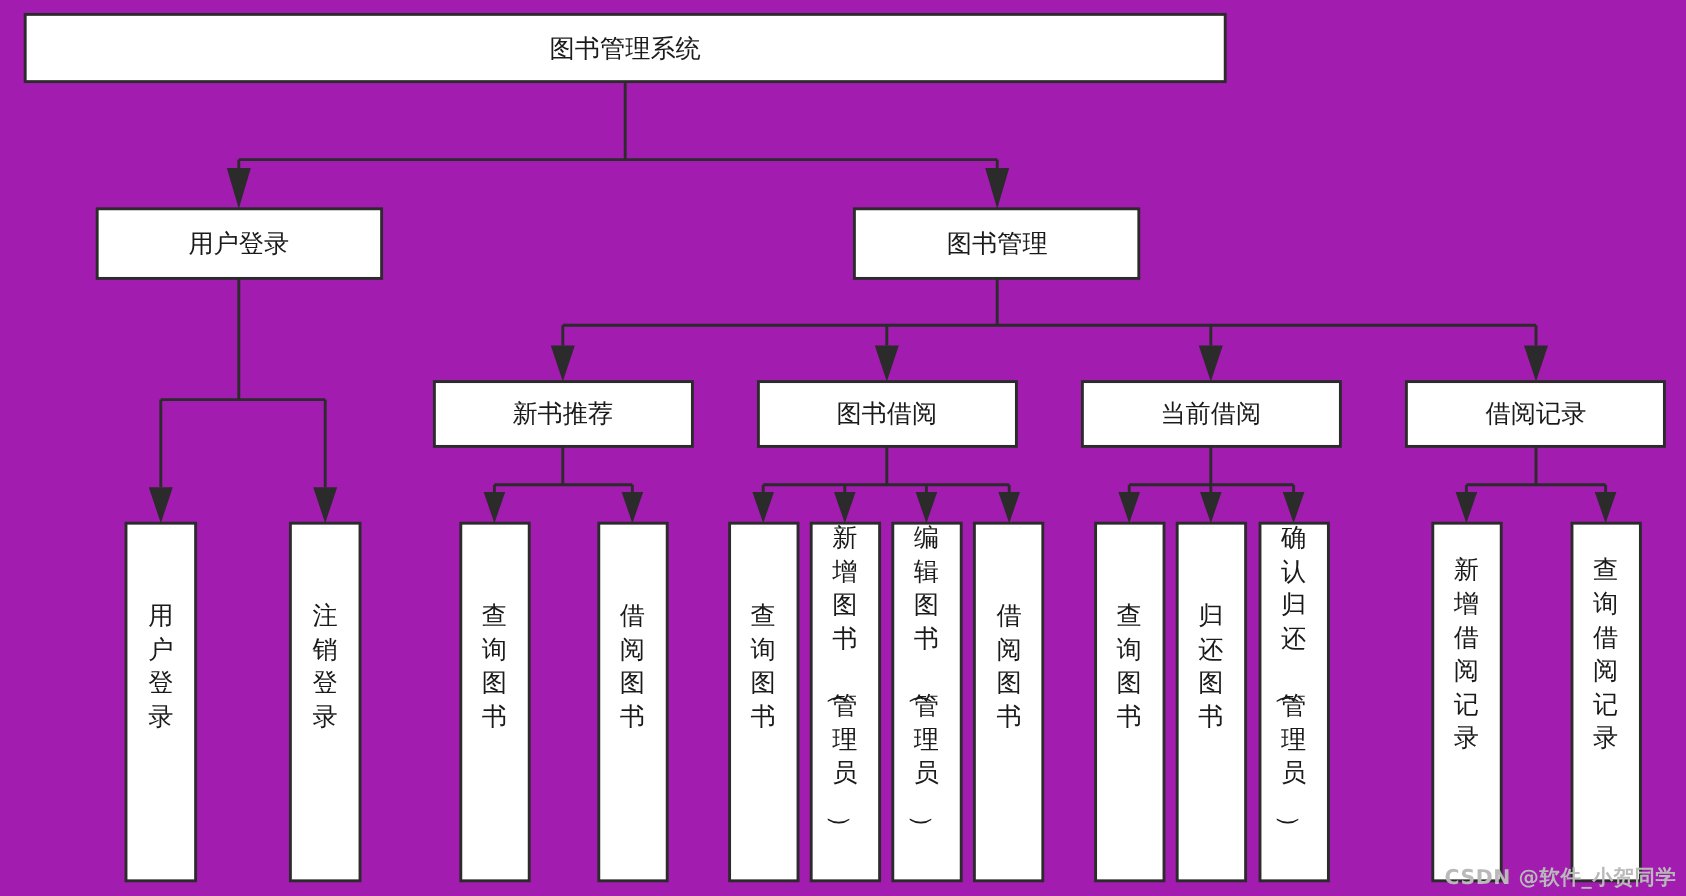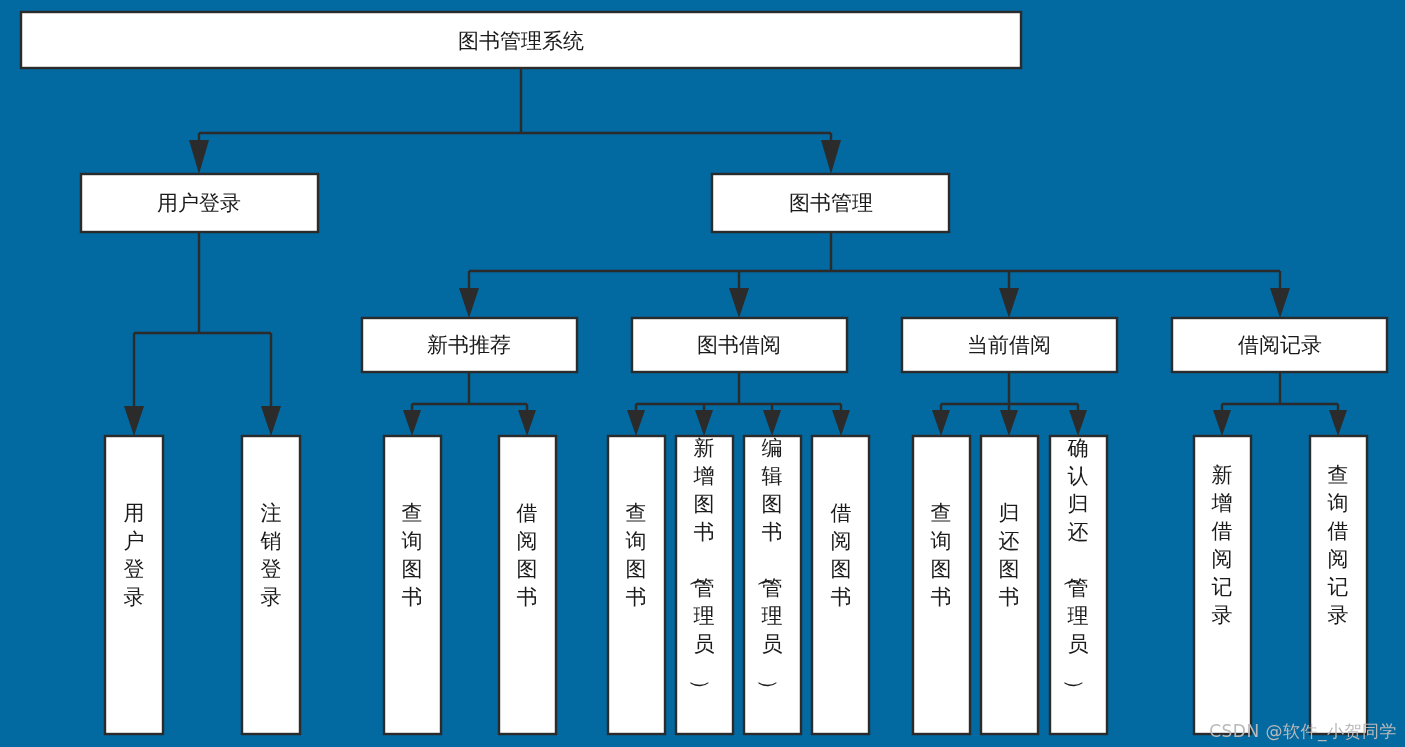--- a/index.html
+++ b/index.html
@@ -8,21 +8,21 @@
     padding: 0;
     background: #ffffff;
   }
   body {
     font-family: "DejaVu Sans", "Liberation Sans", sans-serif;
   }
   #diagram-root {
     position: relative;
     width: 1405px;
     height: 747px;
-    background: #0369a1;
+    background: #a21caf;
     overflow: hidden;
   }
   svg.diagram-canvas {
     position: absolute;
     left: 0;
     top: 0;
     width: 1405px;
     height: 747px;
   }
   .node-box {
@@ -56,20 +56,21 @@
   .watermark {
     position: absolute;
     right: 8px;
     bottom: 4px;
     font-family: "DejaVu Sans", "Liberation Sans", sans-serif;
     font-size: 17px;
     color: #b9b9b9;
     letter-spacing: 0.5px;
     white-space: nowrap;
     user-select: none;
+    font-weight: bold;
   }
 </style>
 </head>
 <body>
 
 <div id="diagram-root">
 
   <svg class="diagram-canvas" viewBox="0 0 1405 747" xmlns="http://www.w3.org/2000/svg">
 
     <g>

